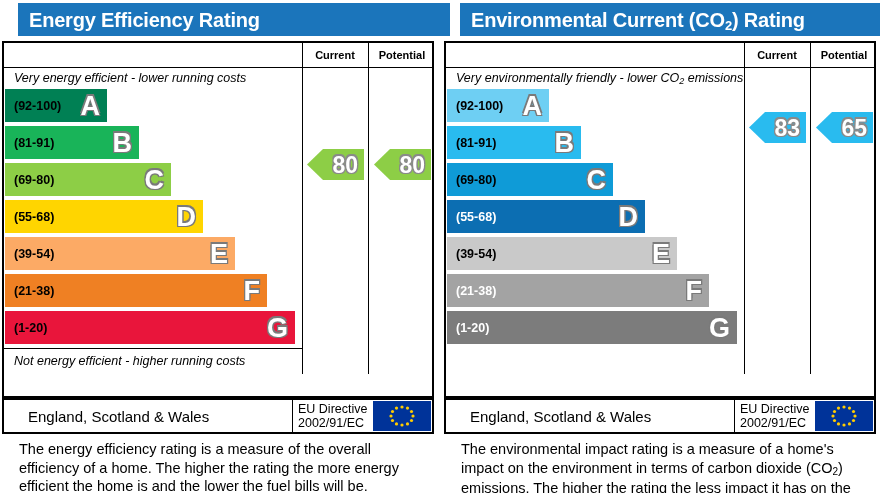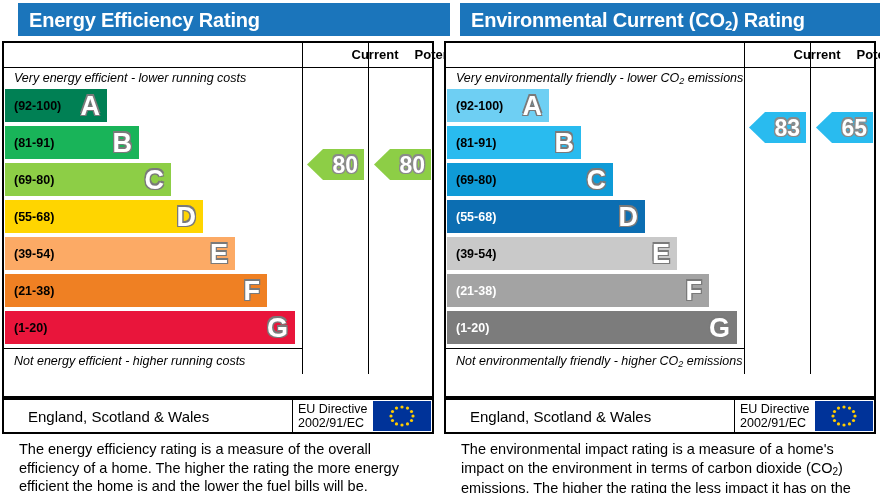--- a/index.html
+++ b/index.html
@@ -39,21 +39,21 @@
   .hdr{
     position:absolute;left:0;top:0;width:100%;height:25px;
     border-bottom:1px solid #000;box-sizing:border-box;
   }
   .vline{position:absolute;top:0;width:1px;background:#000;}
   .vl1{left:298px;height:331px;}
   .vl2{left:364px;height:331px;}
 
   .colhdr{
     position:absolute;top:0;height:25px;line-height:24px;
-    text-align:center;font-size:13px;font-weight:bold;padding-left:40px;
+    text-align:center;font-size:11px;font-weight:bold;
   }
   .colhdr.current{left:298px;width:66px;}
   .colhdr.potential{left:364px;width:68px;}
 
   
   .cap{
     position:absolute;left:0;width:298px;height:20px;
     font-size:12.5px;font-style:italic;line-height:20px;
     padding-left:10px;box-sizing:border-box;white-space:nowrap;
   }
@@ -273,21 +273,20 @@
         <div class="arrow" style="background:#29bbef;">
           <span class="val">83</span>
         </div>
       </div>
       <div class="marker" style="left:370px;top:69px;">
         <div class="arrow" style="background:#29bbef;">
           <span class="val">65</span>
         </div>
       </div>
 
-      <div class="cap bot"><span>Not environmentally friendly - higher CO</span><sub>2</sub><span> emissions</span></div>
     </div>
 
     <div class="footer">
       <div class="region">England, Scotland &amp; Wales</div>
       <div class="dvline"></div>
       <div class="directive">
         <div>EU Directive</div>
         <div>2002/91/EC</div>
       </div>
       <div class="flagbox">

